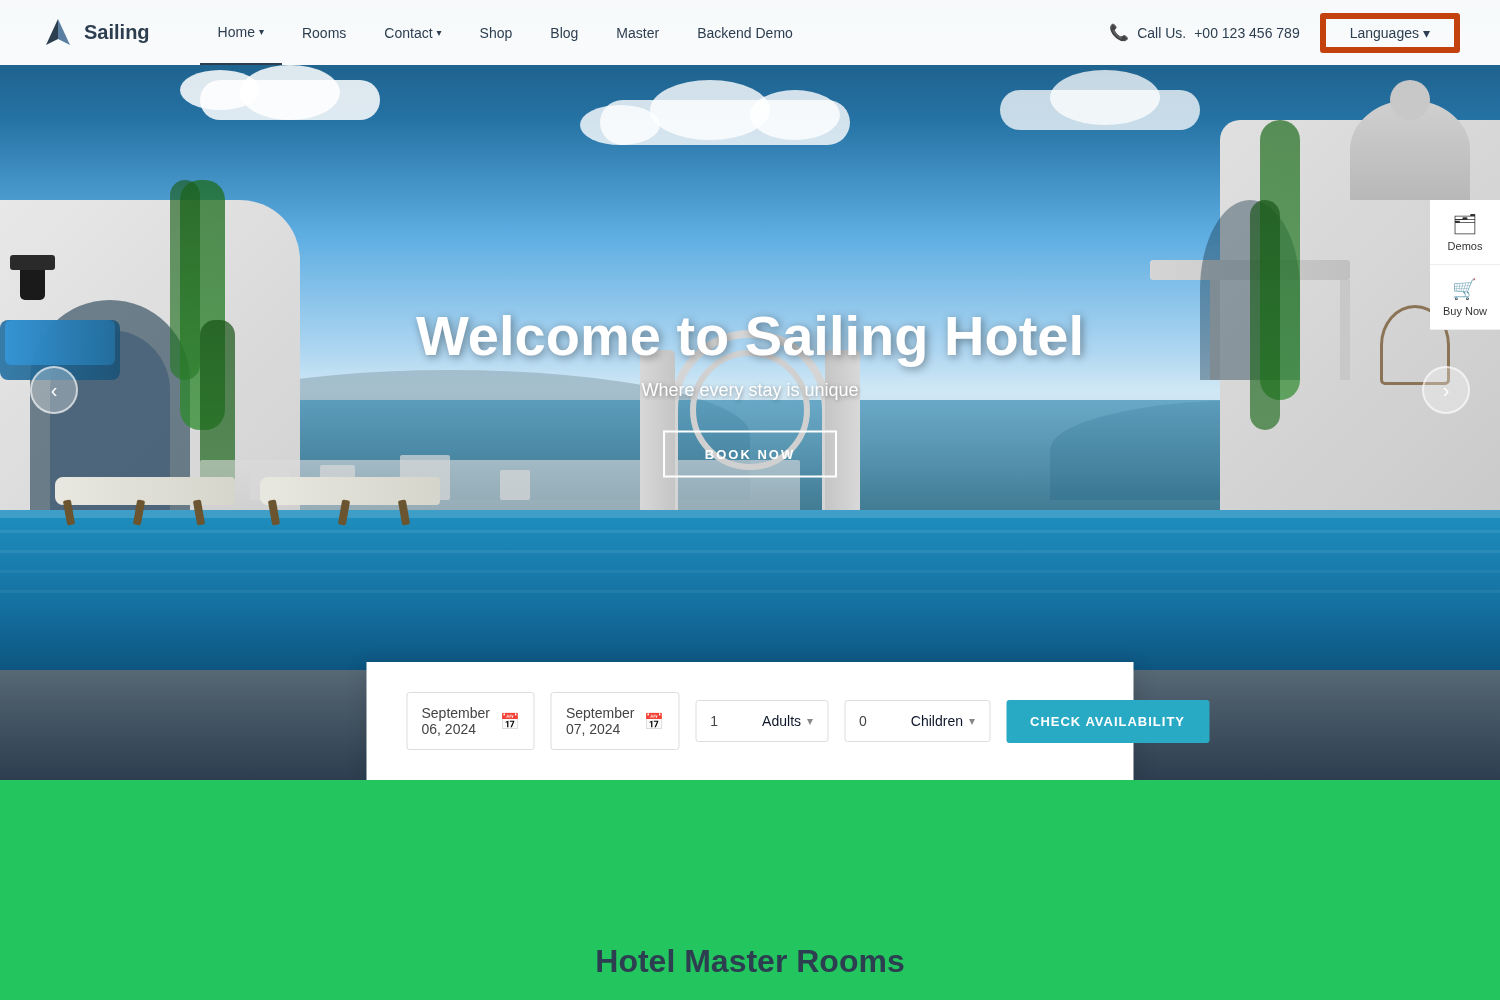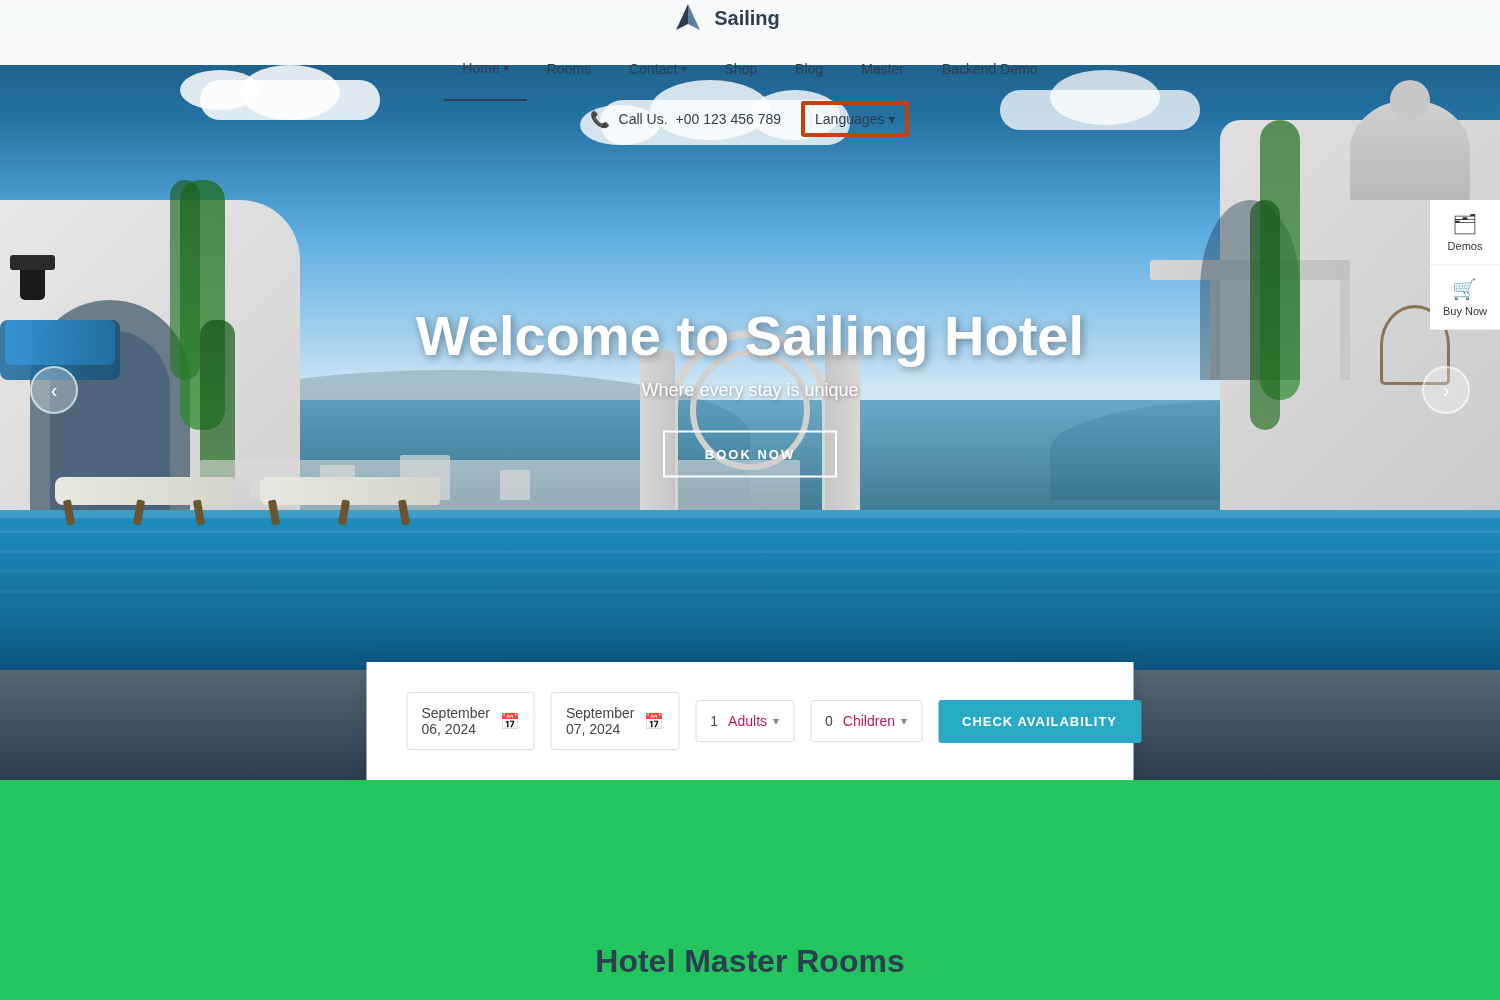--- a/index.html
+++ b/index.html
@@ -8,21 +8,20 @@
     
     .navbar {
       position: absolute;
       top: 0; left: 0; right: 0;
       z-index: 100;
       display: flex;
       align-items: center;
       padding: 0 40px;
       height: 65px;
       background: rgba(255,255,255,0.97);
-      flex-direction: column;
     }
     .logo {
       display: flex;
       align-items: center;
       gap: 8px;
       margin-right: 50px;
     }
     .logo-icon {
       width: 36px;
       height: 36px;
@@ -73,22 +72,22 @@
       font-size: 16px;
     }
     .languages-btn {
       display: flex;
       align-items: center;
       gap: 4px;
       font-size: 14px;
       color: #2c3e50;
       font-weight: 500;
       cursor: pointer;
-      padding: 6px 10px;
-      border: 4px solid #c2410c;
+      padding: 6px 24px;
+      border: 6px solid #c2410c;
       border-radius: 3px;
     }
 
     
     .hero {
       position: relative;
       width: 1500px;
       height: 780px;
       overflow: hidden;
     }
@@ -244,22 +243,23 @@
       cursor: pointer;
       position: relative;
     }
     .booking-select-num {
       font-size: 14px;
       color: #444;
       margin-right: 4px;
     }
     .booking-select-label {
       font-size: 14px;
-      color: #be185d;
+      color: #0f172a;
       flex: 1;
+      margin-left: 34px;
     }
     .booking-select-arrow {
       color: #888;
       font-size: 12px;
     }
     .check-availability-btn {
       padding: 14px 24px;
       background: #29aac4;
       color: white;
       font-size: 13px;

